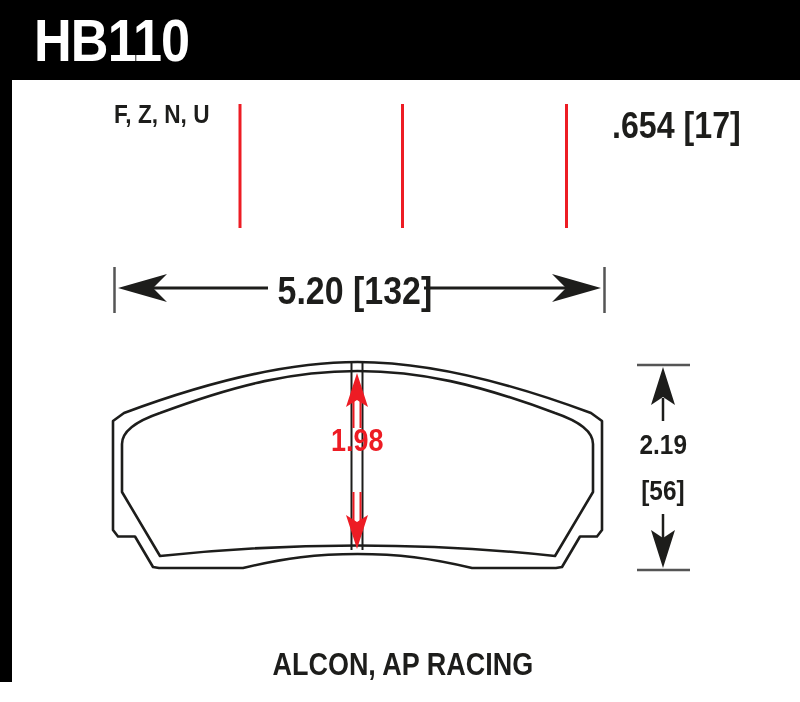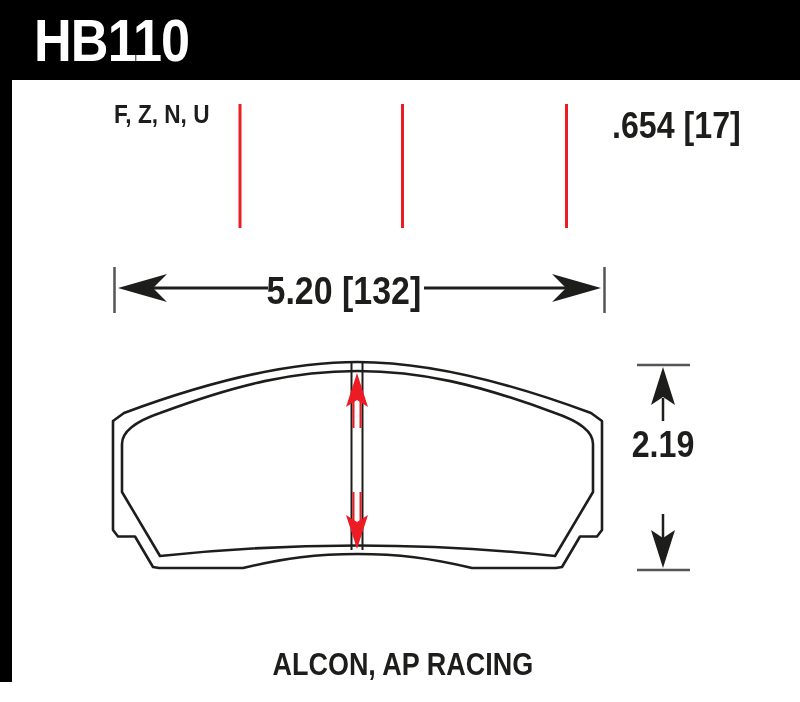--- a/index.html
+++ b/index.html
@@ -28,26 +28,26 @@
     position:absolute; left:0; top:80px; width:12px; height:602px;
     background:var(--header-bg,#000000);
   }
   
   .condensed { display:inline-block; transform:scaleX(0.87); transform-origin:0 50%; }
   .condensed-c { display:inline-block; transform:scaleX(0.87); transform-origin:50% 50%; }
   .txt { position:absolute; font-weight:bold; color:var(--line-color,#1d1d1b); white-space:nowrap; }
   .txt .line { display:block; }
   .compounds { left:114px; top:96px; font-size:26px; line-height:37px; }
   .thickness { left:572px; top:106px; font-size:37px; line-height:40px;margin-left:40px; }
-  .width-label { left:244px; top:269px; width:200px; text-align:center; font-size:39px; }
+  .width-label { left:244px; top:269px; width:200px; text-align:right; font-size:39px; }
   .friction-label {
     left:281px; top:426px; width:152px; text-align:center;
     font-size:31px; line-height:30px; color:var(--accent-red,#ed1c24);
   }
-  .height-label { left:615px; top:422px; width:96px; text-align:center; font-size:37px; line-height:46px; }
+  .height-label { left:615px; top:422px; width:96px; text-align:center; font-size:28px; line-height:46px; }
   .caption { left:6px; top:647px; width:794px; text-align:center; font-size:31px; }
   
   svg.overlay { position:absolute; left:0; top:0; }
   .red-stroke { stroke:var(--accent-red,#ed1c24); fill:none; }
   .red-fill   { fill:var(--accent-red,#ed1c24); stroke:none; }
   .blk-stroke { stroke:var(--line-color,#1d1d1b); fill:none; }
   .blk-fill   { fill:var(--line-color,#1d1d1b); stroke:none; }
   .tick       { stroke:var(--tick-color,#555555); fill:none; }
   .pad        { stroke:var(--line-color,#1d1d1b); fill:none; stroke-width:2.6; stroke-linejoin:round; }
 </style>
@@ -132,23 +132,25 @@
 
   <div class="txt thickness">
     <span class="line"><span class="condensed">.654 [17]</span></span>
   </div>
 
   <div class="txt width-label">
     <span class="condensed-c">5.20 [132]</span>
   </div>
 
   <div class="txt friction-label">
+    <span class="line"><span class="condensed-c">1.98</span></span>
   </div>
 
   <div class="txt height-label">
     <span class="line"><span class="condensed-c">2.19</span></span>
+    <span class="line"><span class="condensed-c">[56]</span></span>
   </div>
 
   <div class="txt caption">
     <span class="condensed-c">ALCON, AP RACING</span>
   </div>
 
 </div>
 
 </body></html>

